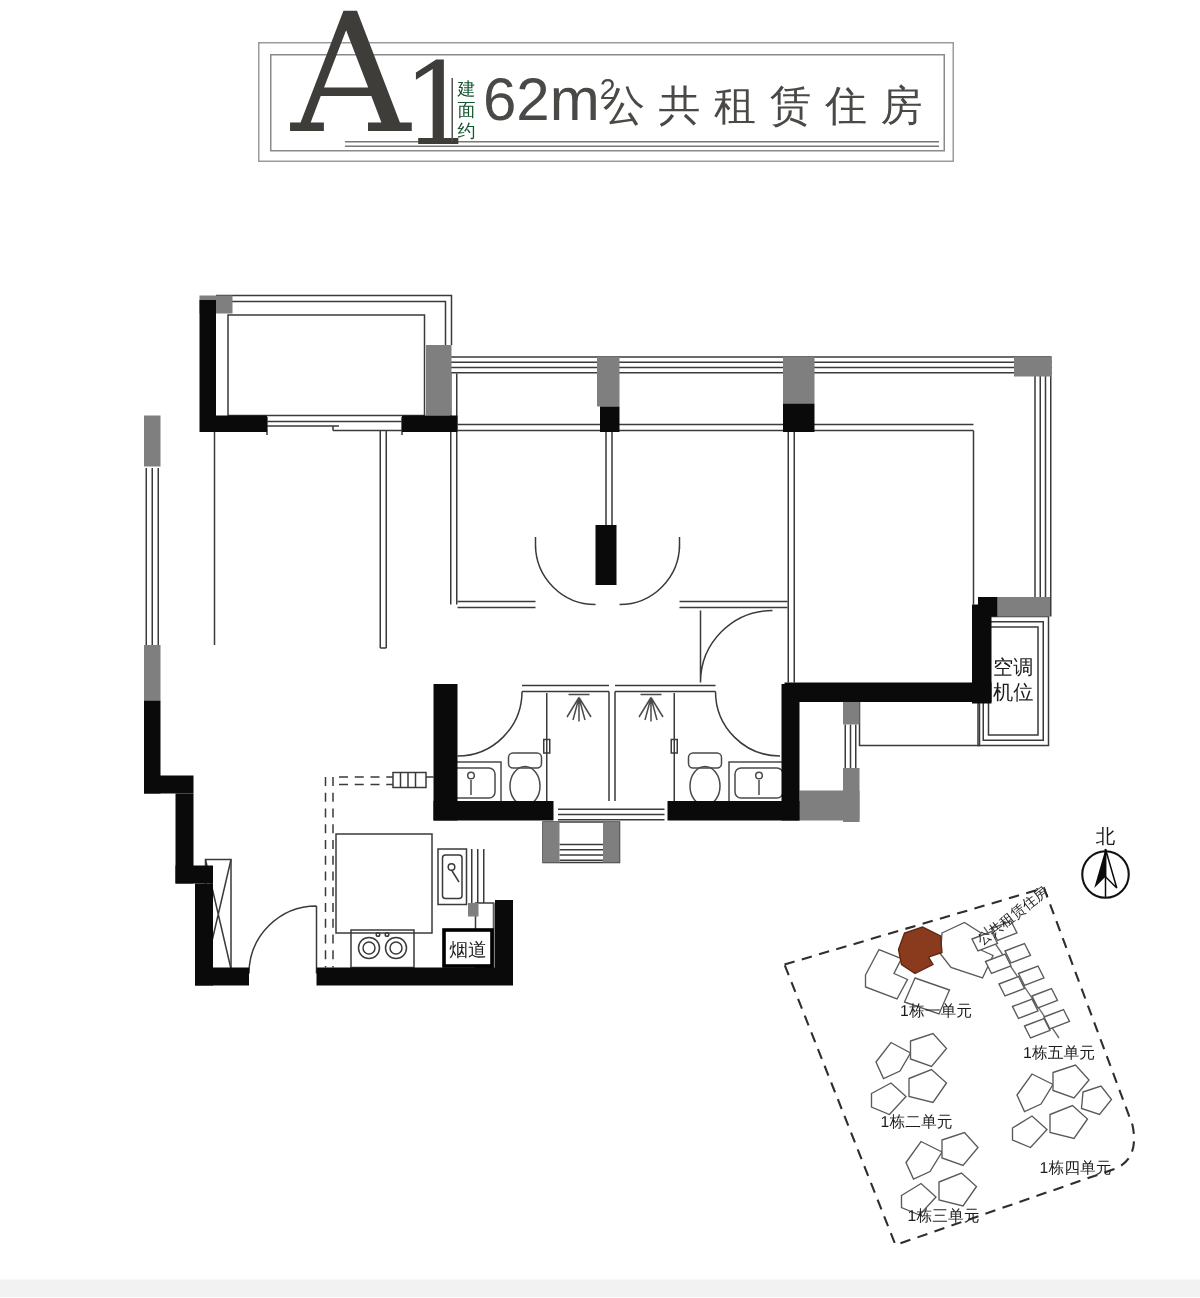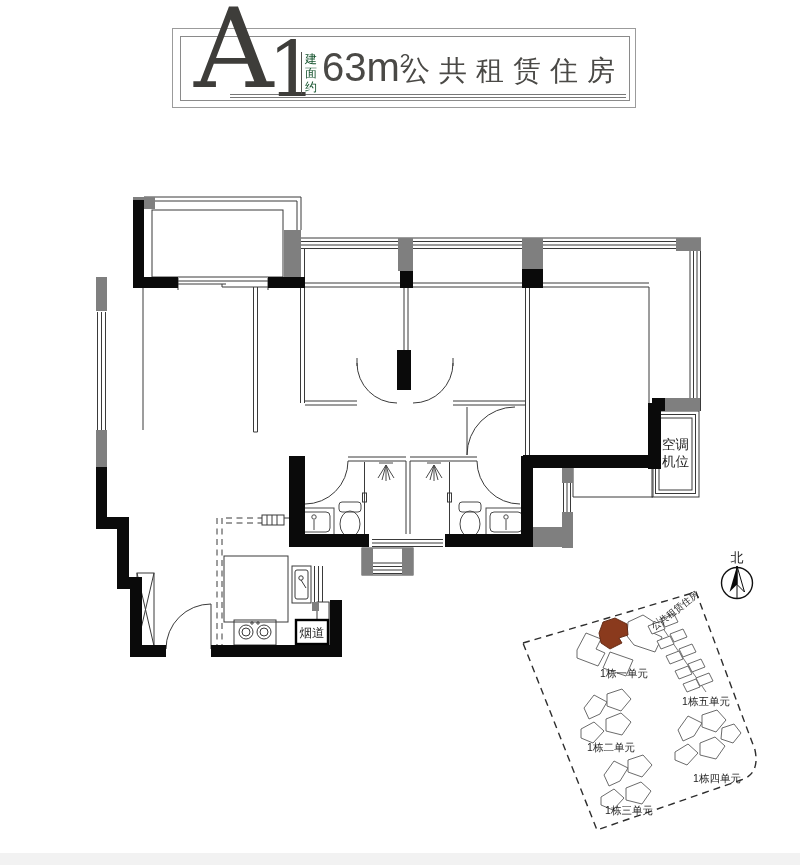--- a/index.html
+++ b/index.html
@@ -36,21 +36,21 @@
 </head>
 <body>
 
 <div class="abs frame-outer"></div>
 <div class="abs frame-inner"></div>
 <div class="abs frame-underline"></div>
 <div class="abs unit-letter">A</div>
 <div class="abs unit-number">1</div>
 <div class="abs title-divider"></div>
 <div class="abs area-prefix">建面约</div>
-<div class="abs area-value"><span>63m</span><sup>2</sup></div>
+<div class="abs area-value"><span>62m</span><sup>2</sup></div>
 <div class="abs layout-text">公共租赁住房</div>
 
 <svg width="800" height="865" viewBox="0 0 800 865">
 
   <g stroke="#3a3a3a" stroke-width="1" fill="none">
 
     <path d="M144,197 H301 V230 M148,201 H297 V230"></path>
     <rect x="152" y="210" width="131" height="67"></rect>
     <path d="M178,281 H268 M178,284 H226 M222,284 V287 M222,287 H268 M178,278 V290 M268,278 V290"></path>
 

